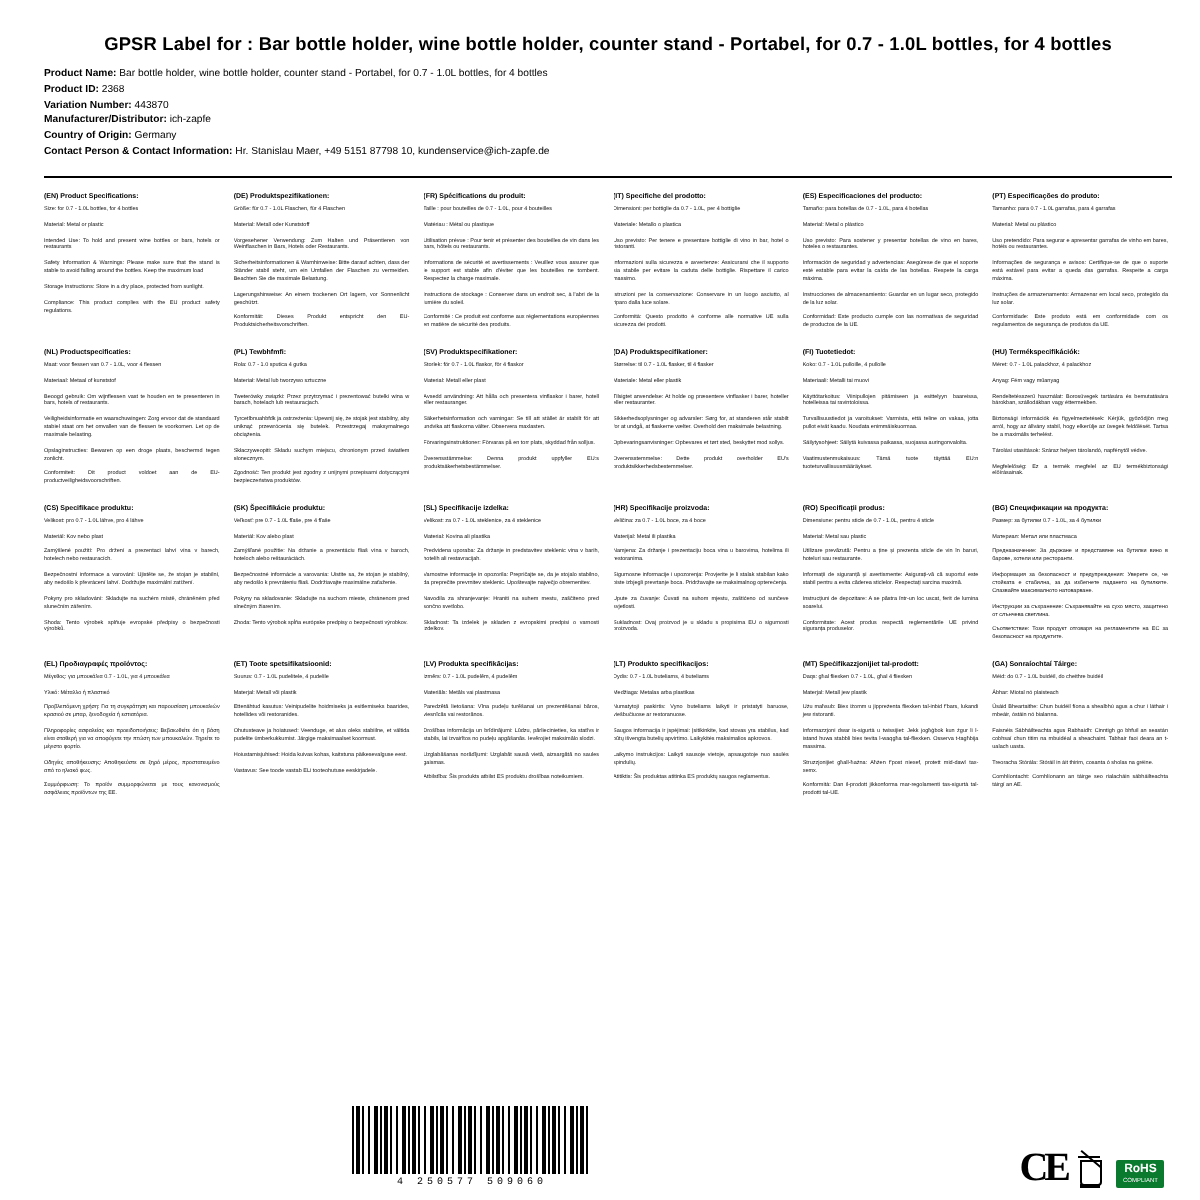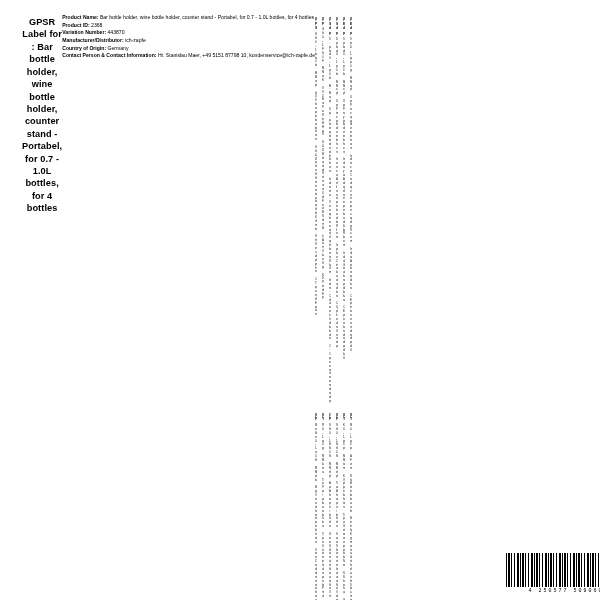--- a/index.html
+++ b/index.html
@@ -13,21 +13,21 @@
     font-family: "Liberation Sans", sans-serif;
     color: #000000;
     overflow: hidden;
   }
   .page {
     width: 600px;
     height: 600px;
     box-sizing: border-box;
     padding: 14px 14px 6px 22px;
     display: flex;
-    flex-direction: row;
+    flex-direction: column;
   }
   .doc-title {
     text-align: center;
     font-size: 9.2px;
     font-weight: bold;
     line-height: 1.35;
     margin: 2px 0 6px 0;
     letter-spacing: 0.1px;
   }
   .meta {
@@ -106,21 +106,21 @@
     letter-spacing: 2px;
     margin-top: 1px;
   }
   .marks {
     display: flex;
     align-items: flex-end;
     gap: 6px;
   }
   .ce-mark {
     font-family: "Liberation Serif", serif;
-    font-size: 15px;
+    font-size: 20px;
     font-weight: bold;
     letter-spacing: -2px;
     line-height: 1;
   }
   .wee-mark {
     width: 13px;
     height: 18px;
     position: relative;
   }
   .wee-bin {

